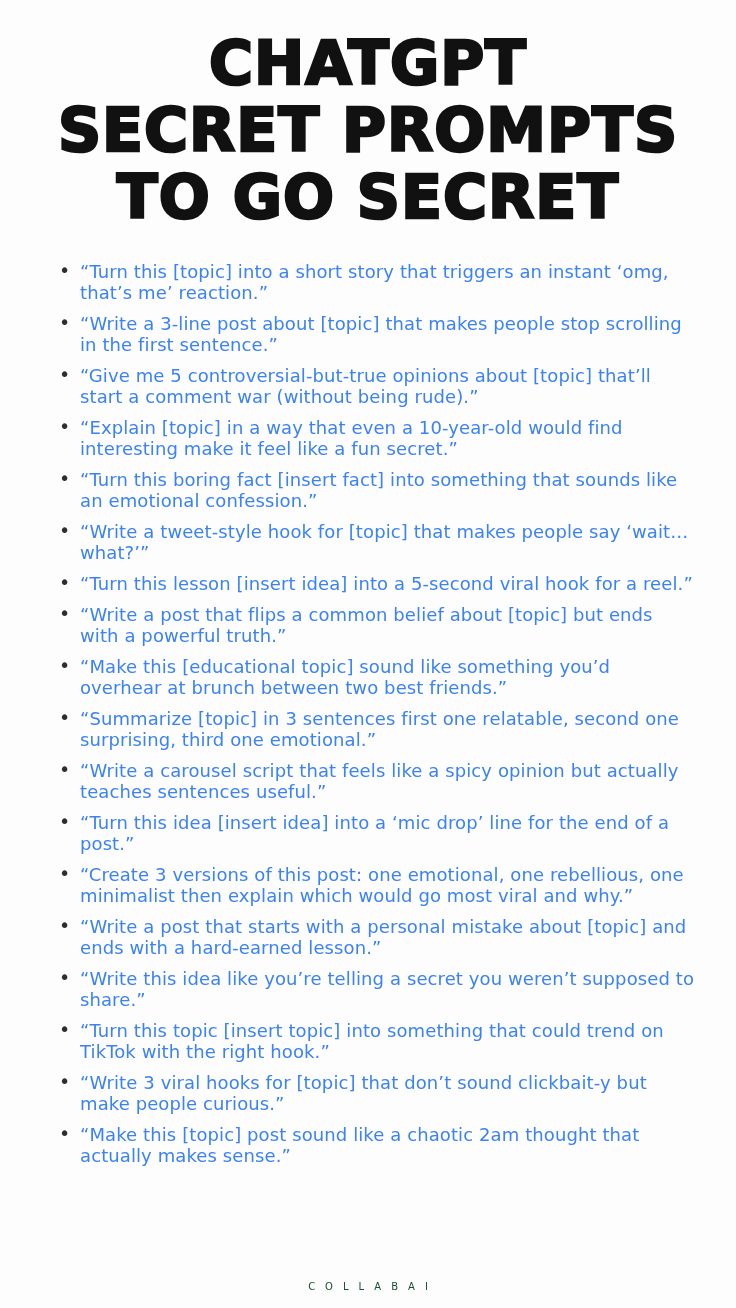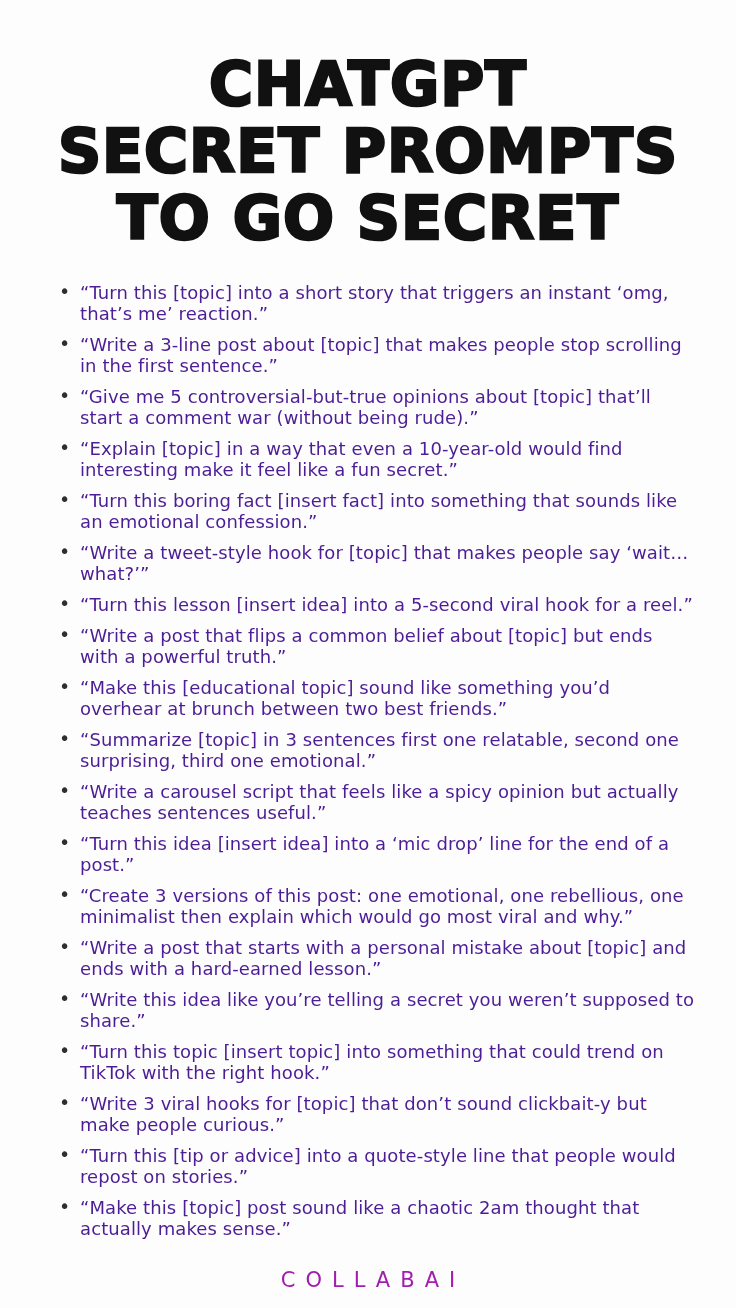--- a/index.html
+++ b/index.html
@@ -11,41 +11,41 @@
     height: 1308px;
     background: #fdfdfd;
     font-family: "DejaVu Sans", "Liberation Sans", sans-serif;
     position: relative;
     overflow: hidden;
   }
   .poster {
     width: 100%;
     height: 100%;
     box-sizing: border-box;
-    padding-top: 51px;
+    padding-top: 30px;
   }
   .title {
     text-align: center;
     color: #111111;
     font-weight: 900;
     font-size: 60px;
     line-height: 67px;
     letter-spacing: 1px;
     -webkit-text-stroke: 2.6px #111111;
     margin: 0 0 0 0;
   }
   .title .title-line {
     display: block;
     white-space: nowrap;
   }
   .prompt-list {
     margin: 30px 0 0 0;
     padding: 0 40px 0 80px;
     list-style: none;
-    color: #4c1d95;
+    color: #3b82f6;
     font-size: 18px;
     line-height: 21px;
   }
   .prompt-list li {
     position: relative;
     margin-bottom: 10px;
     letter-spacing: 0.1px;
   }
   .prompt-list li::before {
     content: "\2022";
@@ -54,23 +54,23 @@
     top: -1px;
     font-size: 19px;
     color: #2e2e2e;
   }
   .footer-brand {
     position: absolute;
     left: 0;
     right: 0;
     bottom: 16px;
     text-align: center;
-    font-size: 21px;
+    font-size: 10px;
     letter-spacing: 10px;
-    color: #a21caf;
+    color: #14532d;
     text-indent: 10px; 
   }
 </style>
 </head>
 <body>
 
 <div class="poster">
 
   <h1 class="title">
     <span class="title-line">CHATGPT</span>
@@ -89,19 +89,18 @@
       <li>“Write a post that flips a common belief about [topic] but ends with a powerful truth.”</li>
       <li>“Make this [educational topic] sound like something you’d overhear at brunch between two best friends.”</li>
       <li>“Summarize [topic] in 3 sentences first one relatable, second one surprising, third one emotional.”</li>
       <li>“Write a carousel script that feels like a spicy opinion but actually teaches sentences useful.”</li>
       <li>“Turn this idea [insert idea] into a ‘mic drop’ line for the end of a post.”</li>
       <li>“Create 3 versions of this post: one emotional, one rebellious, one minimalist then explain which would go most viral and why.”</li>
       <li>“Write a post that starts with a personal mistake about [topic] and ends with a hard-earned lesson.”</li>
       <li>“Write this idea like you’re telling a secret you weren’t supposed to share.”</li>
       <li>“Turn this topic [insert topic] into something that could trend on TikTok with the right hook.”</li>
       <li>“Write 3 viral hooks for [topic] that don’t sound clickbait-y but make people curious.”</li>
-      <li>“Turn this [tip or advice] into a quote-style line that people would repost on stories.”</li>
       <li>“Make this [topic] post sound like a chaotic 2am thought that actually makes sense.”</li>
     </ul>
 
   <div class="footer-brand">COLLABAI</div>
 
 </div>
 
 </body></html>

